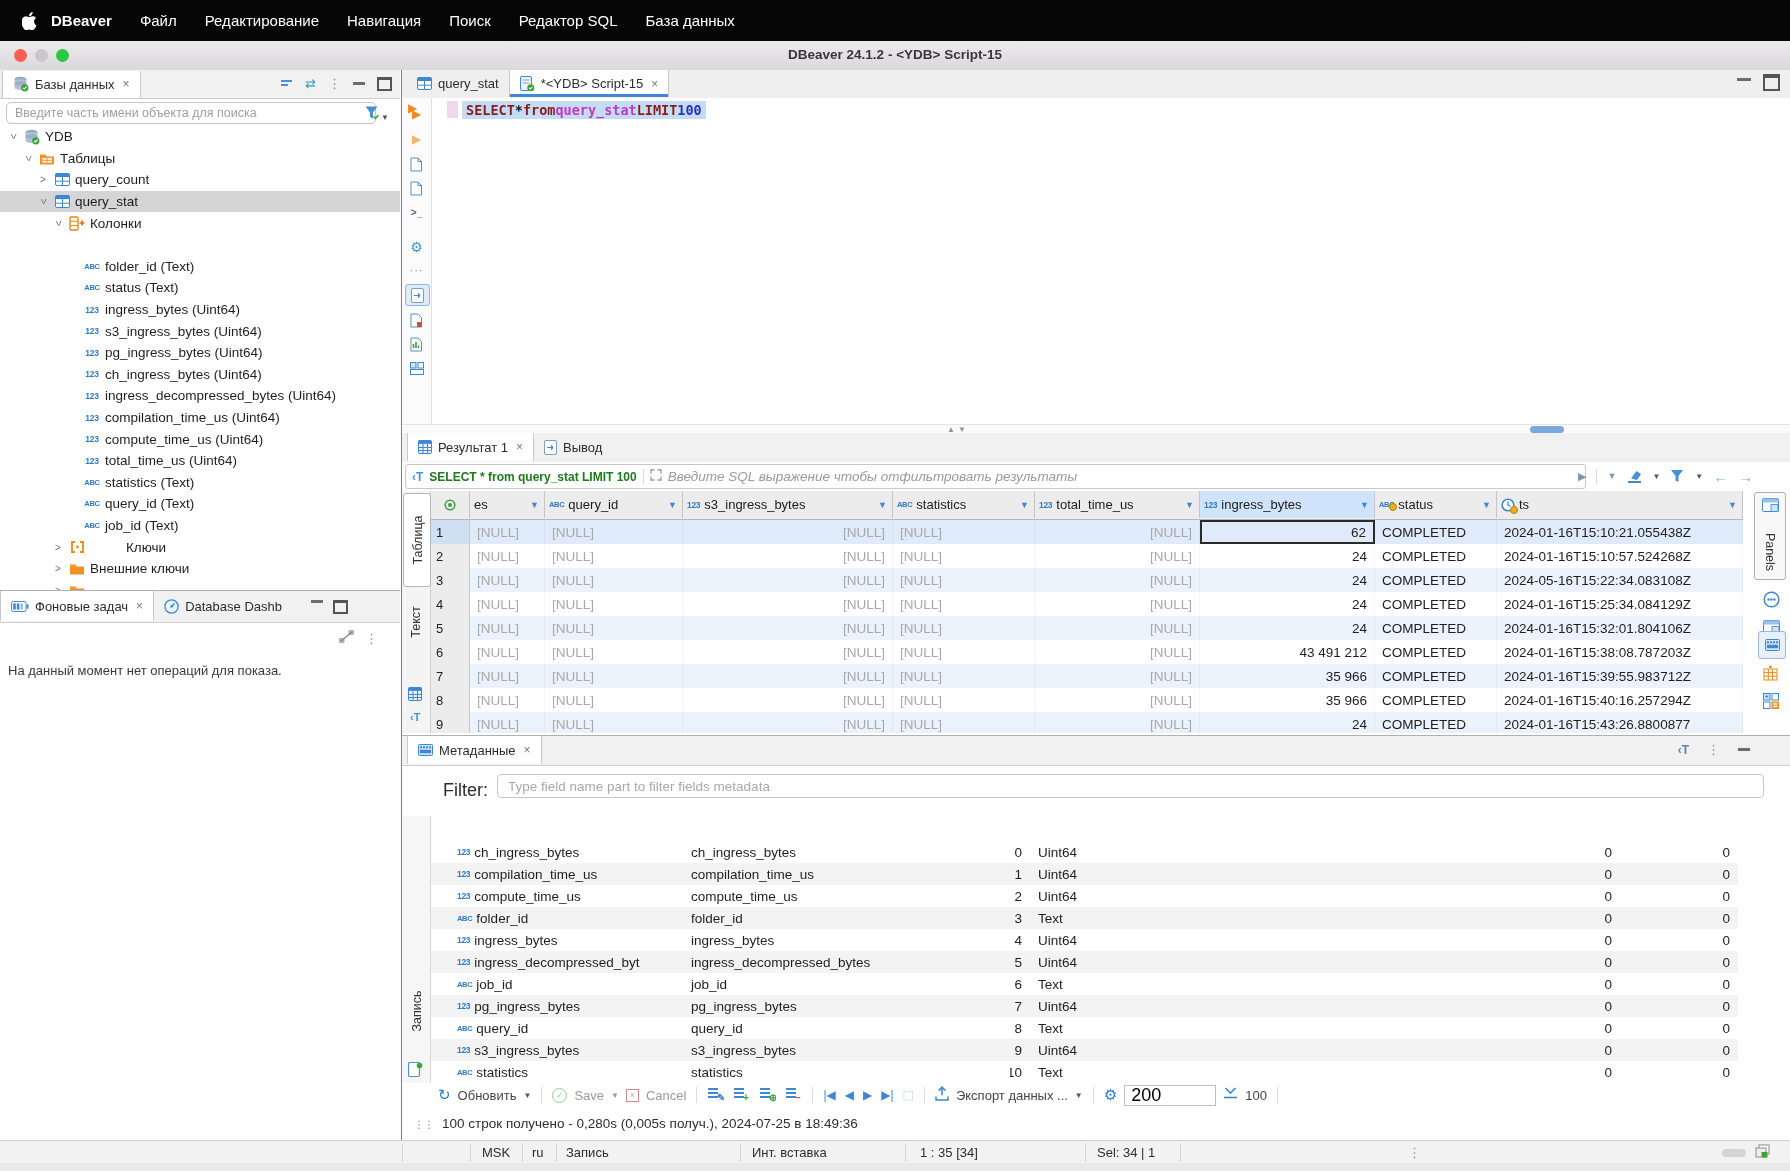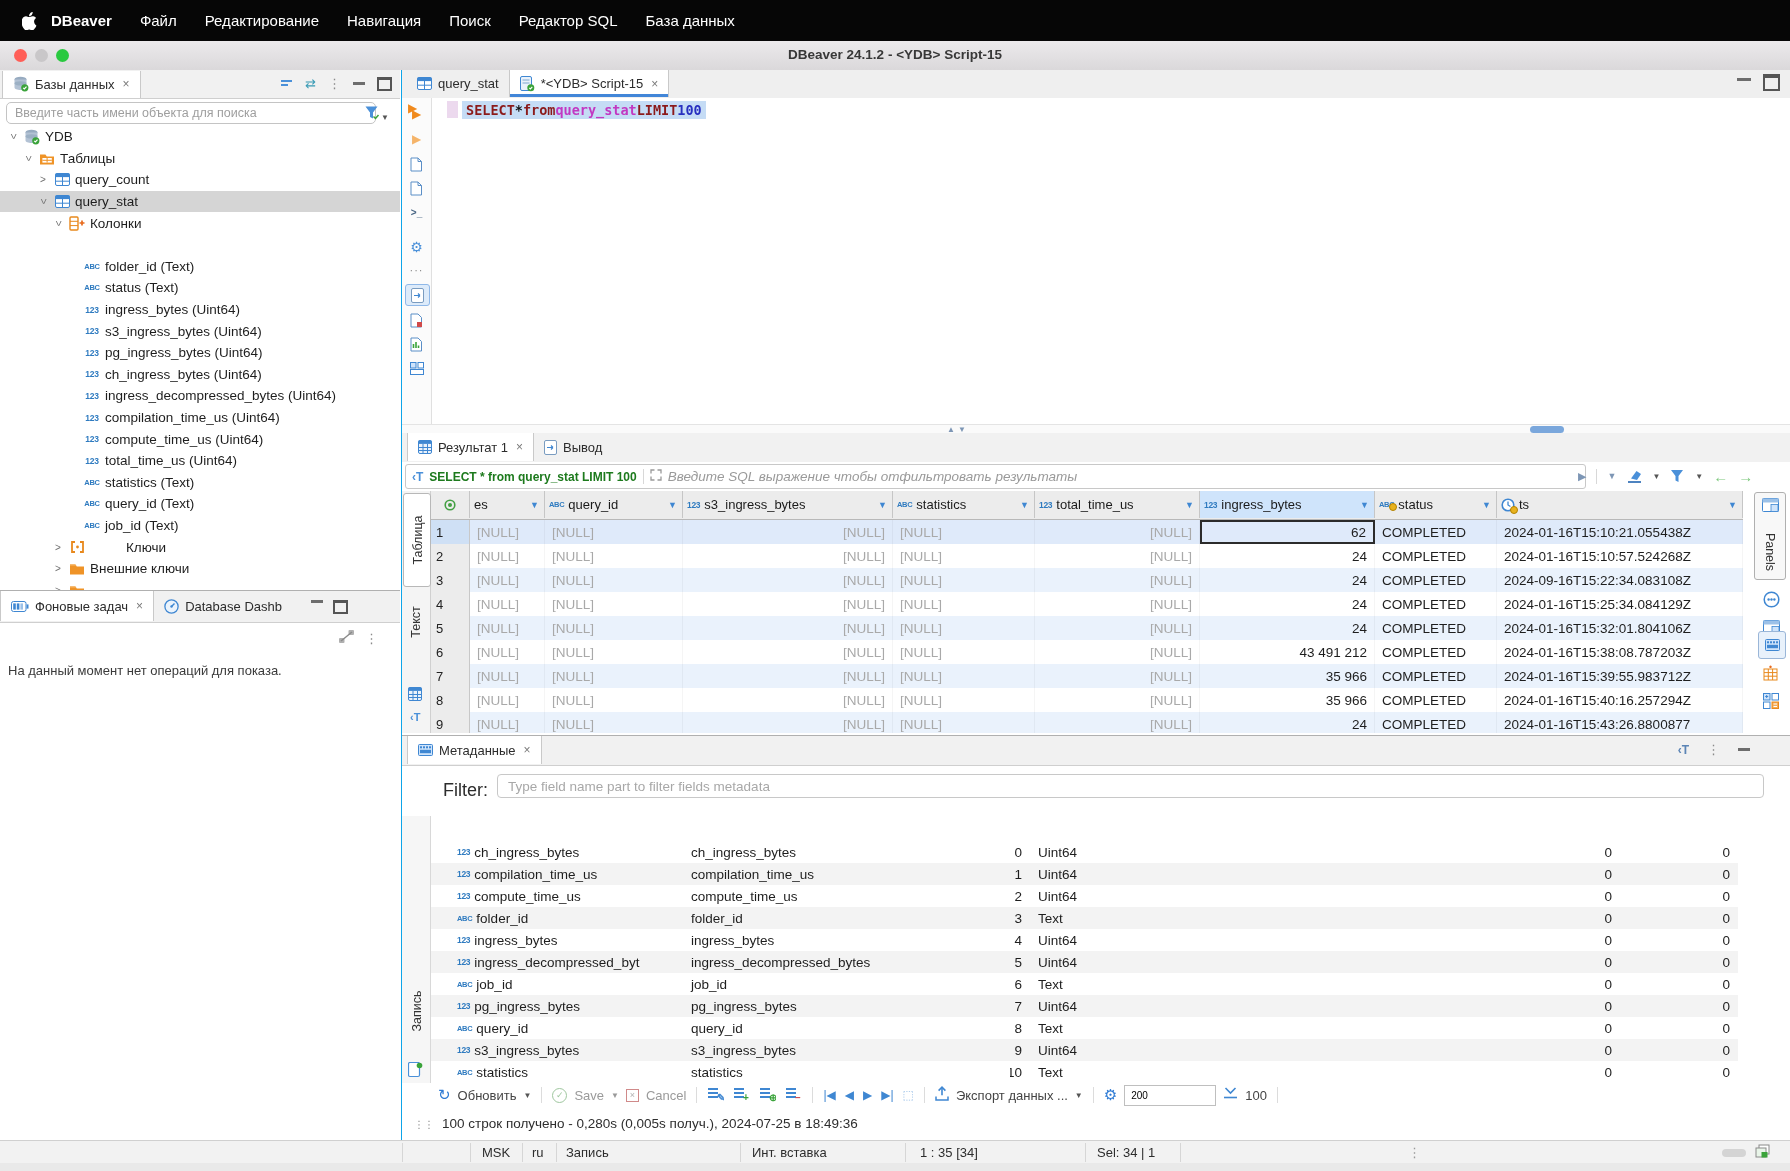--- a/index.html
+++ b/index.html
@@ -105,21 +105,21 @@
   #meta-header{position:absolute;left:29px;top:0;height:24px;border-top:1px solid #d4d4d4;border-bottom:1px solid #d4d4d4;}
   .m-row{position:absolute;left:29px;height:22px;}
   .m-cell{position:absolute;top:0;height:22px;display:flex;align-items:center;padding:0 8px;font-size:13.5px;
           box-sizing:border-box;white-space:nowrap;overflow:hidden;}
   .m-num{justify-content:flex-end;}
   
   #btoolbar{position:absolute;left:36px;top:346px;height:26px;display:flex;align-items:center;gap:7px;font-size:13px;color:#444;}
   .tbsep{width:1px;height:16px;background:#dcdcdc;margin:0 3px;}
   .dd{font-size:8px;color:#555;}
   .gray{color:#9a9a9a;}
-  #fetch-size{width:78px;height:19px;border:1px solid #bfbfbf;font-size:10px;padding:0 6px;font-family:"Liberation Sans",sans-serif;}
+  #fetch-size{width:78px;height:19px;border:1px solid #bfbfbf;font-size:18px;padding:0 6px;font-family:"Liberation Sans",sans-serif;}
   #result-status{position:absolute;left:40px;top:380px;font-size:13.5px;color:#2e2e2e;}
   #rs-dots{position:absolute;left:12px;top:383px;color:#8a8a8a;font-size:10px;}
   
   #statusbar{left:0;top:1140px;width:1790px;height:23px;background:#f2f2f2;border-top:1px solid #d0d0d0;font-size:13px;color:#2d2d2d;}
   .sb-item{position:absolute;top:4px;}
   .sb-sep{position:absolute;top:2px;width:1px;height:19px;background:#d6d6d6;}
   #bottom-strip{left:0;top:1163px;width:1790px;height:8px;background:#e9e9e9;}
   svg{display:block;}
 </style>
 </head>
@@ -716,21 +716,21 @@
       </div>
       <div class="g-row" style="top: 77px; width: 1312px; background: rgb(234, 242, 252);">
         <div class="g-cell rownum" style="left: 0px; width: 39px;">3</div>
         <div class="g-cell g-null" style="left: 39px; width: 75px;">[NULL]</div>
         <div class="g-cell g-null" style="left: 114px; width: 138px;">[NULL]</div>
         <div class="g-cell g-null g-num" style="left: 252px; width: 210px;">[NULL]</div>
         <div class="g-cell g-null" style="left: 462px; width: 142px;">[NULL]</div>
         <div class="g-cell g-null g-num" style="left: 604px; width: 165px;">[NULL]</div>
         <div class="g-cell g-num" style="left: 769px; width: 175px;">24</div>
         <div class="g-cell " style="left: 944px; width: 122px;">COMPLETED</div>
-        <div class="g-cell " style="left: 1066px; width: 246px;">2024-09-16T15:22:34.083108Z</div>
+        <div class="g-cell " style="left: 1066px; width: 246px;">2024-05-16T15:22:34.083108Z</div>
       </div>
       <div class="g-row" style="top: 101px; width: 1312px; background: rgb(255, 255, 255);">
         <div class="g-cell rownum" style="left: 0px; width: 39px;">4</div>
         <div class="g-cell g-null" style="left: 39px; width: 75px;">[NULL]</div>
         <div class="g-cell g-null" style="left: 114px; width: 138px;">[NULL]</div>
         <div class="g-cell g-null g-num" style="left: 252px; width: 210px;">[NULL]</div>
         <div class="g-cell g-null" style="left: 462px; width: 142px;">[NULL]</div>
         <div class="g-cell g-null g-num" style="left: 604px; width: 165px;">[NULL]</div>
         <div class="g-cell g-num" style="left: 769px; width: 175px;">24</div>
         <div class="g-cell " style="left: 944px; width: 122px;">COMPLETED</div>

